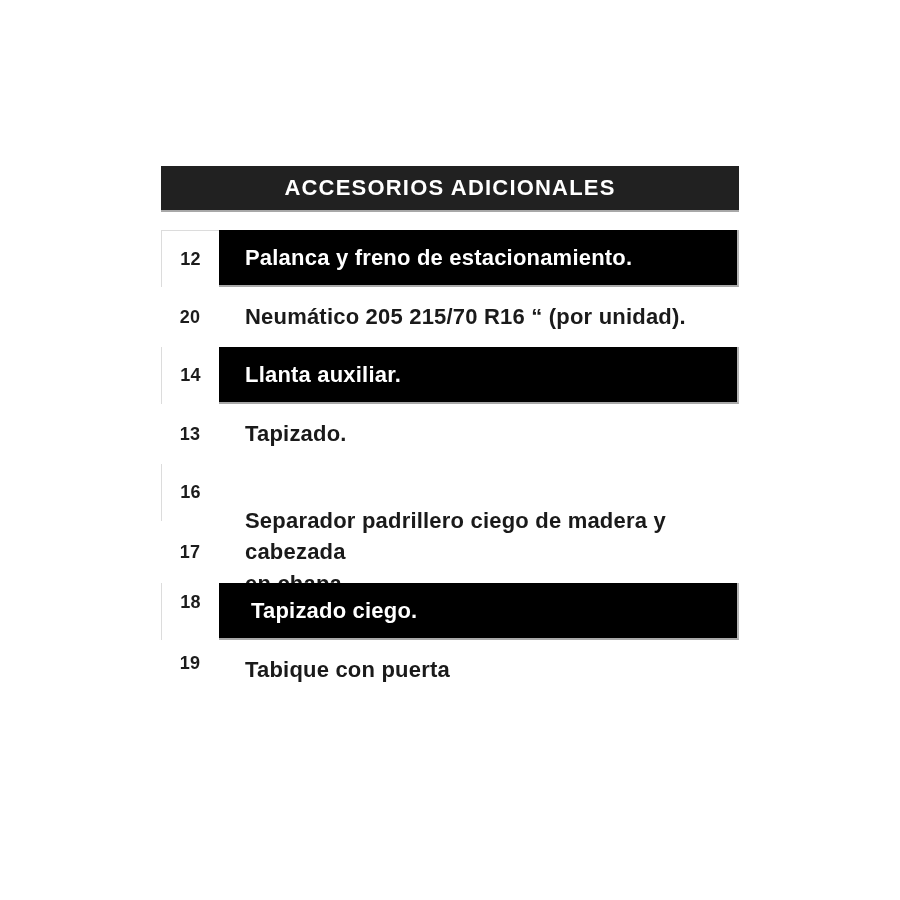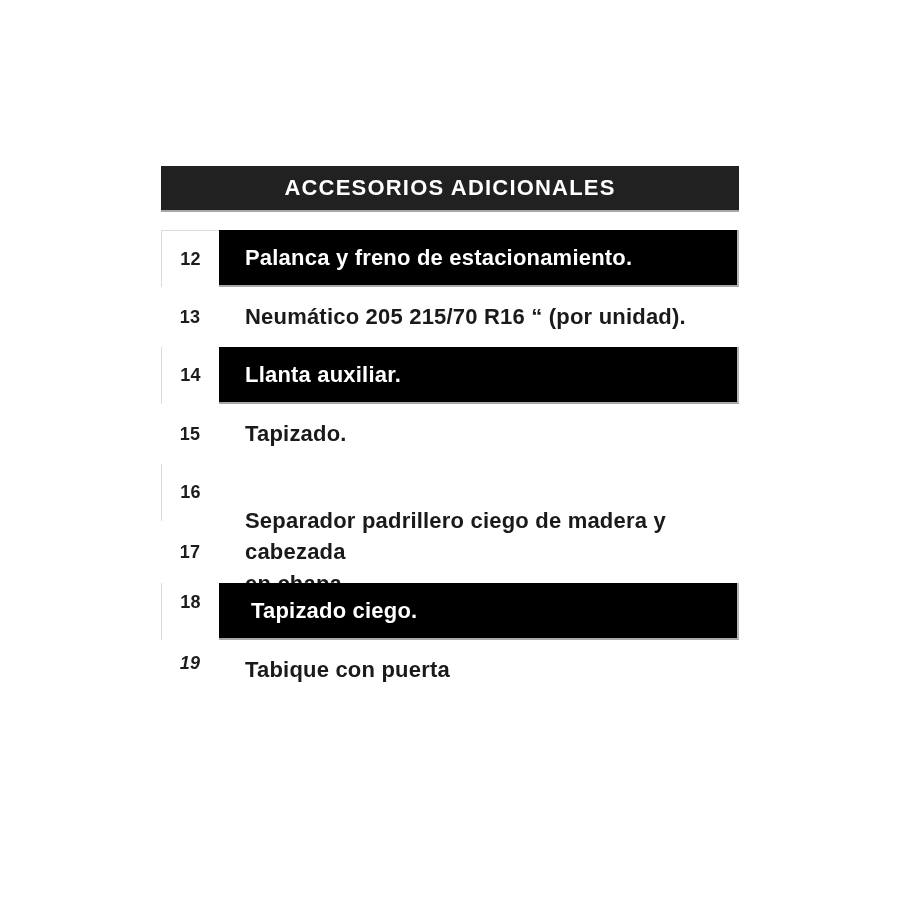--- a/index.html
+++ b/index.html
@@ -85,21 +85,21 @@
     color: #1a1a1a;
     letter-spacing: 0.2px;
     line-height: 1.42;
     white-space: pre-line;
   }
   .row.hl .label { color: #ffffff; }
   
   .rows .row:nth-child(7) .num { top: -9px; }
   .rows .row:nth-child(7) .label { padding-left: 6px; }
   
-  .rows .row:nth-child(8) .num { top: -7px; font-style: italic; }
+  .rows .row:nth-child(8) .num { top: -7px; }
 </style>
 </head>
 <body>
 
 <div class="canvas">
   <div class="sheet">
 
     <div class="header-bar">
       <span class="title">ACCESORIOS ADICIONALES</span>
     </div>
@@ -109,39 +109,39 @@
     <div class="num-cell">
       <span class="num">12</span>
     </div>
     <div class="content">
       <span class="label">Palanca y freno de estacionamiento.</span>
     </div>
   </div>
 
   <div class="row">
     <div class="num-cell">
-      <span class="num">13</span>
+      <span class="num">20</span>
     </div>
     <div class="content">
       <span class="label">Neumático 205 215/70 R16 “ (por unidad).</span>
     </div>
   </div>
 
   <div class="row hl">
     <div class="num-cell">
       <span class="num">14</span>
     </div>
     <div class="content">
       <span class="label">Llanta auxiliar.</span>
     </div>
   </div>
 
   <div class="row">
     <div class="num-cell">
-      <span class="num">15</span>
+      <span class="num">13</span>
     </div>
     <div class="content">
       <span class="label">Tapizado.</span>
     </div>
   </div>
 
   <div class="row hl">
     <div class="num-cell">
       <span class="num">16</span>
     </div>

